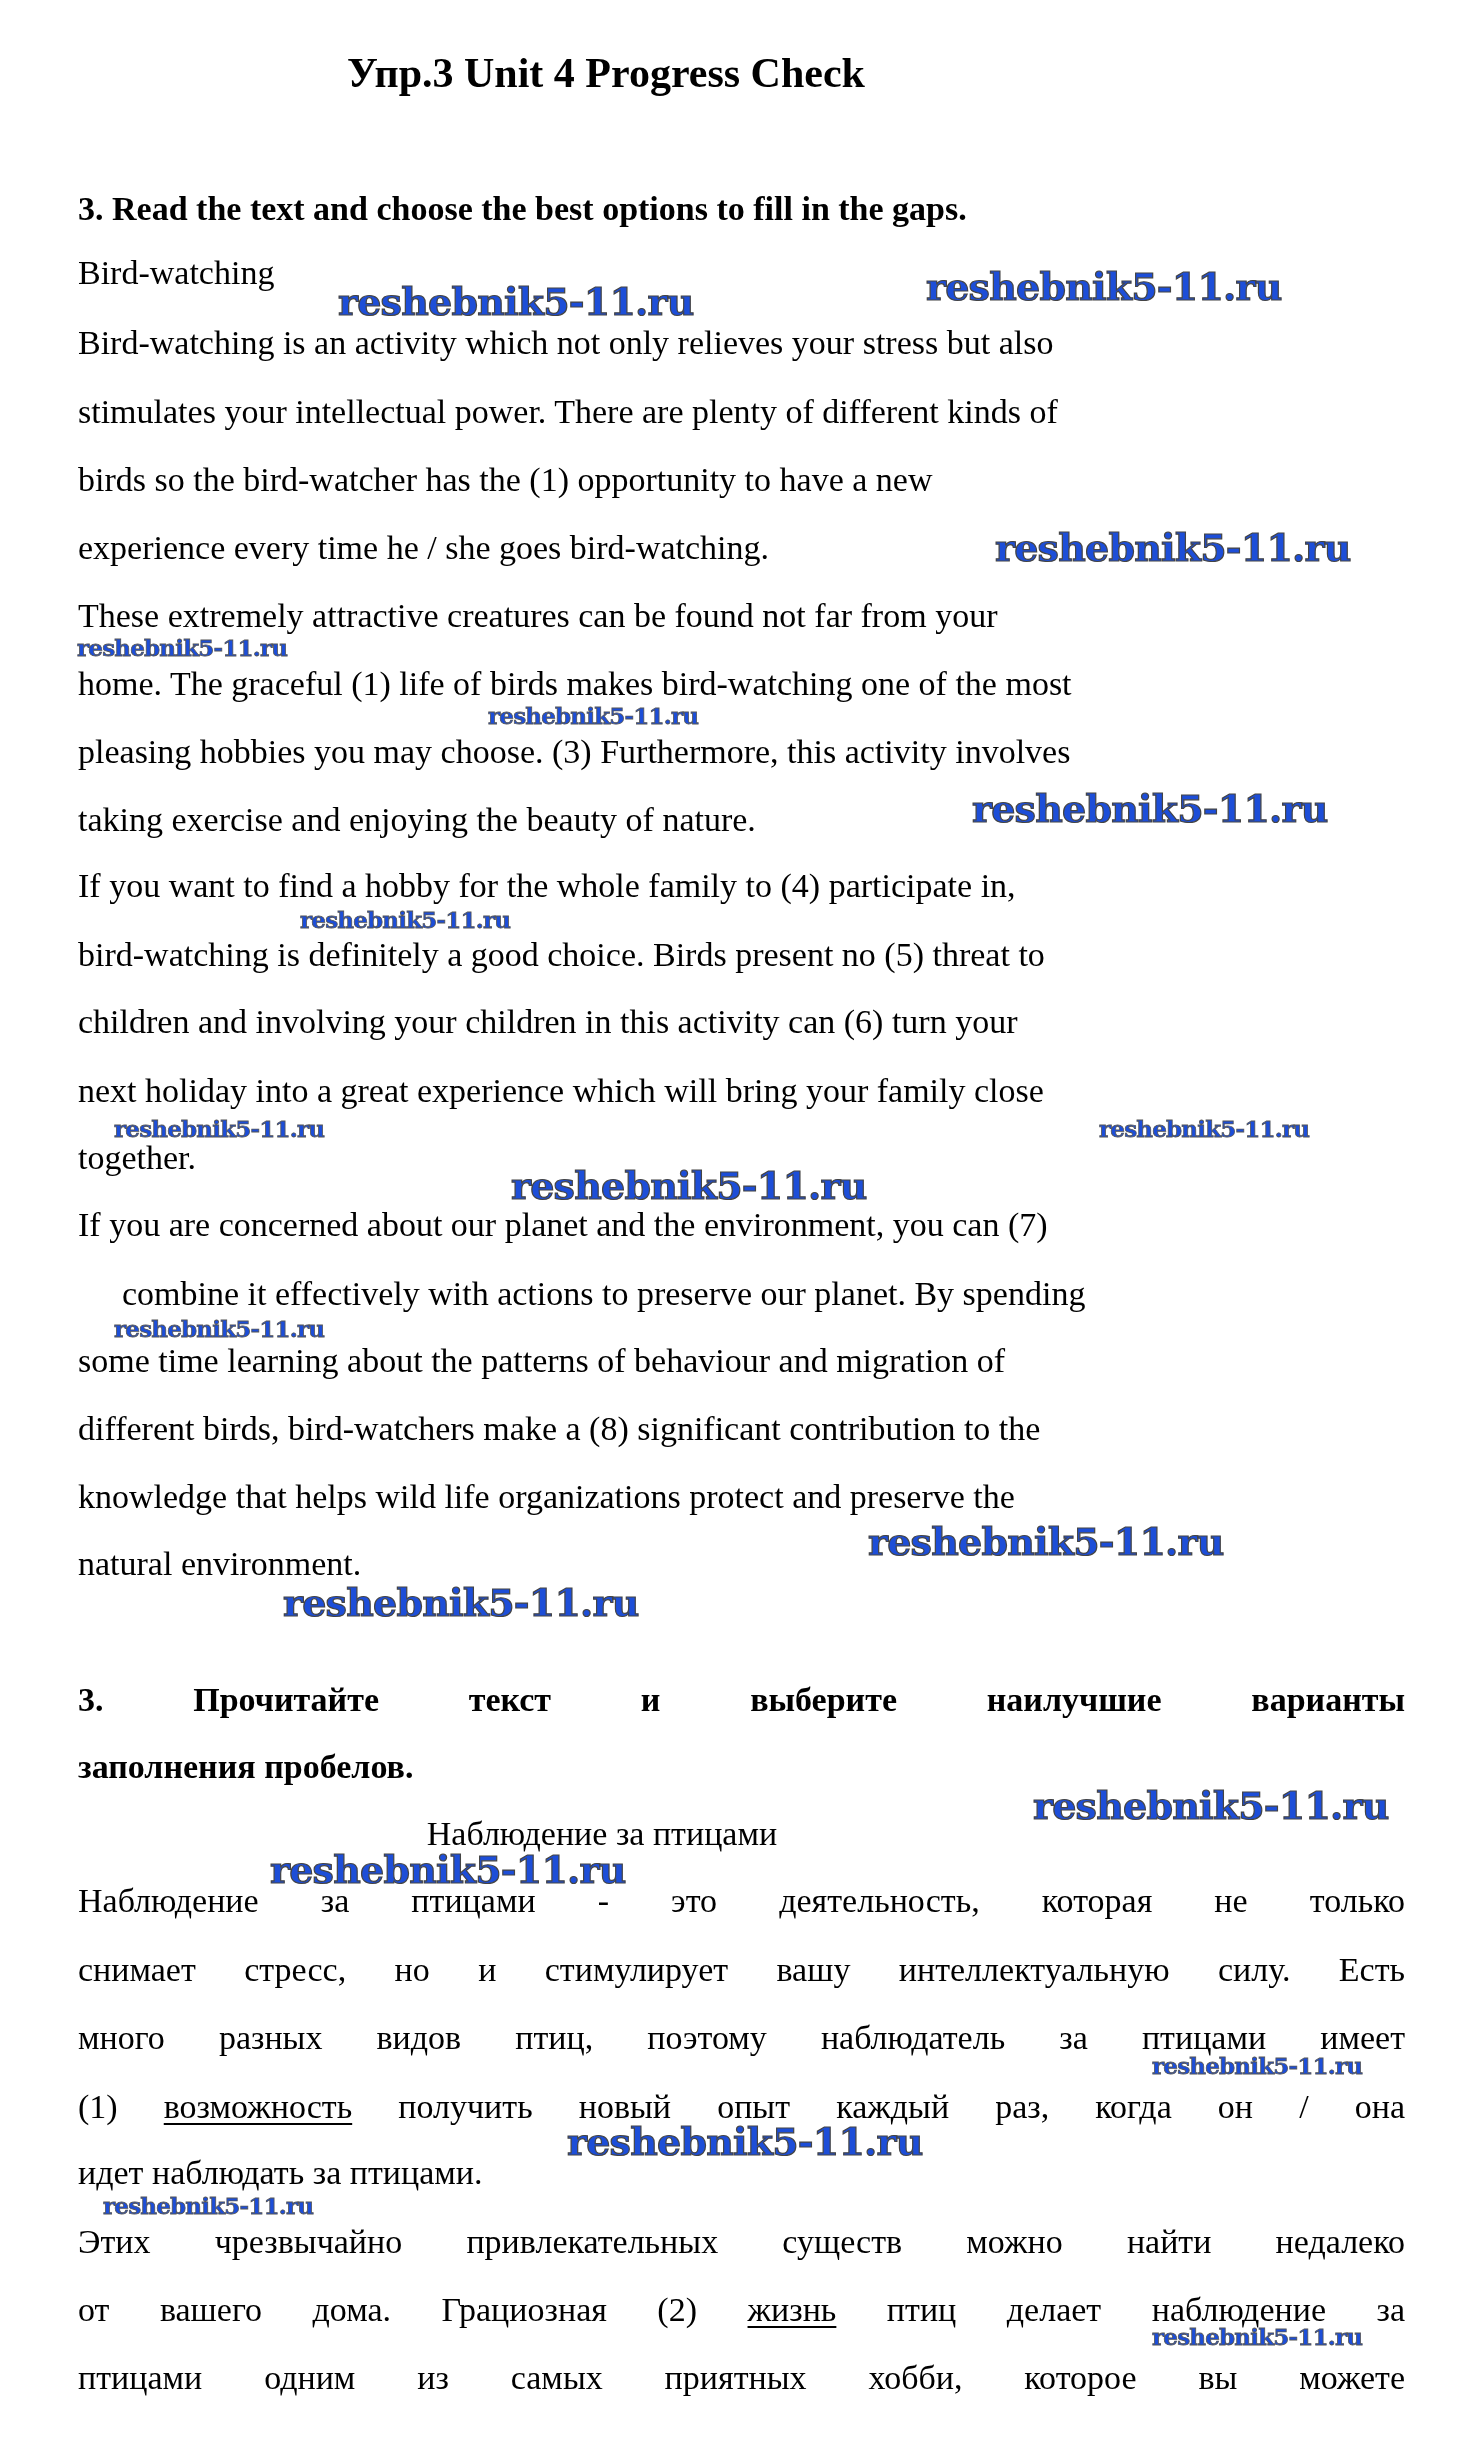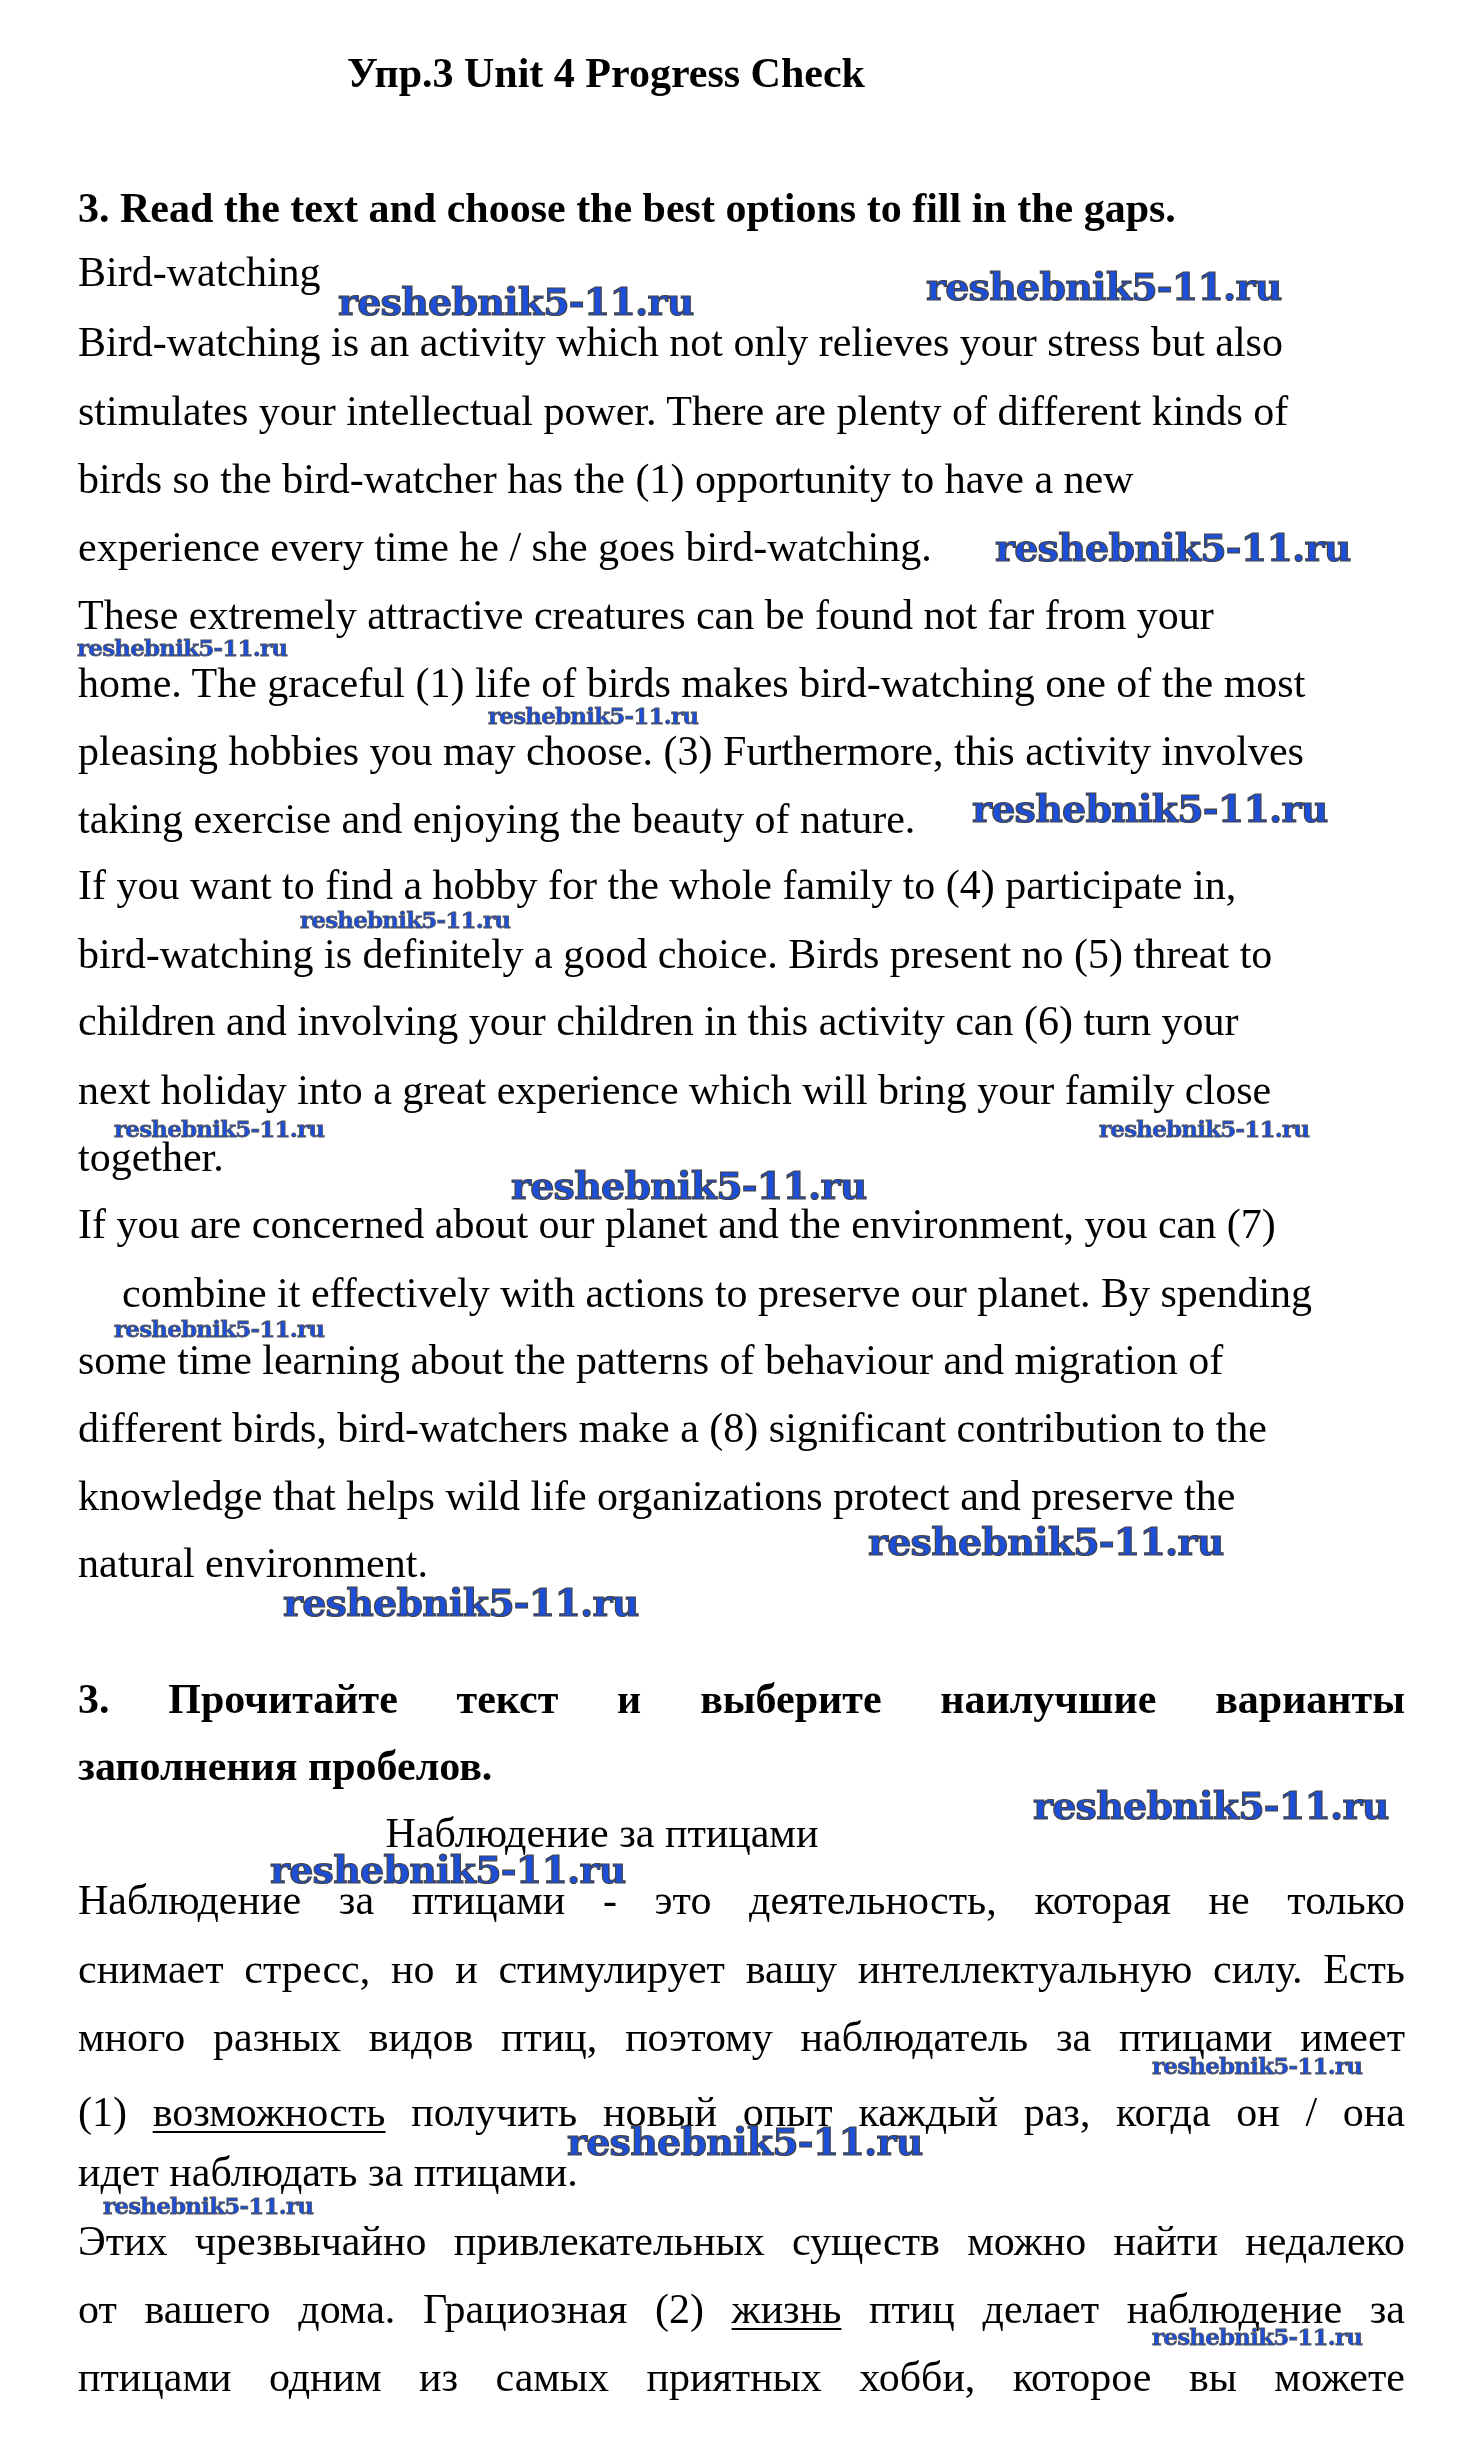--- a/index.html
+++ b/index.html
@@ -1,18 +1,18 @@
 <!DOCTYPE html>
 <html style="font-size:12.3px"><head>
 <meta charset="utf-8">
 <style>
   html, body { margin:0; padding:0; background:#ffffff; }
   body { width:1484px; height:2462px; position:relative; overflow:hidden;
          font-family:"Liberation Serif", "DejaVu Serif", serif; color:#000; }
-  .line { position:absolute; left:78px; white-space:nowrap; font-size:42px; line-height:51px; }
+  .line { position:absolute; left:78px; white-space:nowrap; font-size:34px; line-height:51px; }
   .title { position:absolute; left:0; width:1212px; text-align:center; font-weight:bold; font-size:42px; line-height:51px; }
   .h { font-weight:bold; }
   .just { width:1327px; text-align:justify; text-align-last:justify; white-space:normal; }
   .center { left:0; width:1204px; text-align:center; }
   .u { text-decoration:underline; text-decoration-thickness:2.3px; text-underline-offset:4.6px; }
   .wm { position:absolute; font-family:"DejaVu Serif", serif; font-weight:bold; color:#1d4ed8;
         -webkit-text-stroke:1.2px #444; white-space:nowrap; letter-spacing:-0.8px; }
   .wm.big { font-size:38px; line-height:43px; }
   .wm.small { font-size:23px; line-height:26px; -webkit-text-stroke:0.8px #555; }
 </style>
@@ -44,21 +44,21 @@
 <div class="line" style="top:1471px;">knowledge that helps wild life organizations protect and preserve the</div>
 <div class="line" style="top:1538px;">natural environment.</div>
 
 <div class="line h just" style="top:1674px;">3. Прочитайте текст и выберите наилучшие варианты</div>
 <div class="line h" style="top:1741px;">заполнения пробелов.</div>
 <div class="line center" style="top:1808px;">Наблюдение за птицами</div>
 
 <div class="line just" style="top:1875px;">Наблюдение за птицами - это деятельность, которая не только</div>
 <div class="line just" style="top:1944px;">снимает стресс, но и стимулирует вашу интеллектуальную силу. Есть</div>
 <div class="line just" style="top:2012px;">много разных видов птиц, поэтому наблюдатель за птицами имеет</div>
-<div class="line just" style="top:2081px;margin-top:6px;">
+<div class="line just" style="top:2081px;">
   <span>(1) </span><span class="u">возможность</span><span> получить новый опыт каждый раз, когда он / она</span>
 </div>
 <div class="line" style="top:2147px;">идет наблюдать за птицами.</div>
 <div class="line just" style="top:2216px;">Этих чрезвычайно привлекательных существ можно найти недалеко</div>
 <div class="line just" style="top:2284px;">
   <span>от вашего дома. Грациозная (2) </span><span class="u">жизнь</span><span> птиц делает наблюдение за</span>
 </div>
 <div class="line just" style="top:2352px;">птицами одним из самых приятных хобби, которое вы можете</div>
 
 <div class="wm big" style="left:338px;top:280px;">reshebnik5-11.ru</div>

